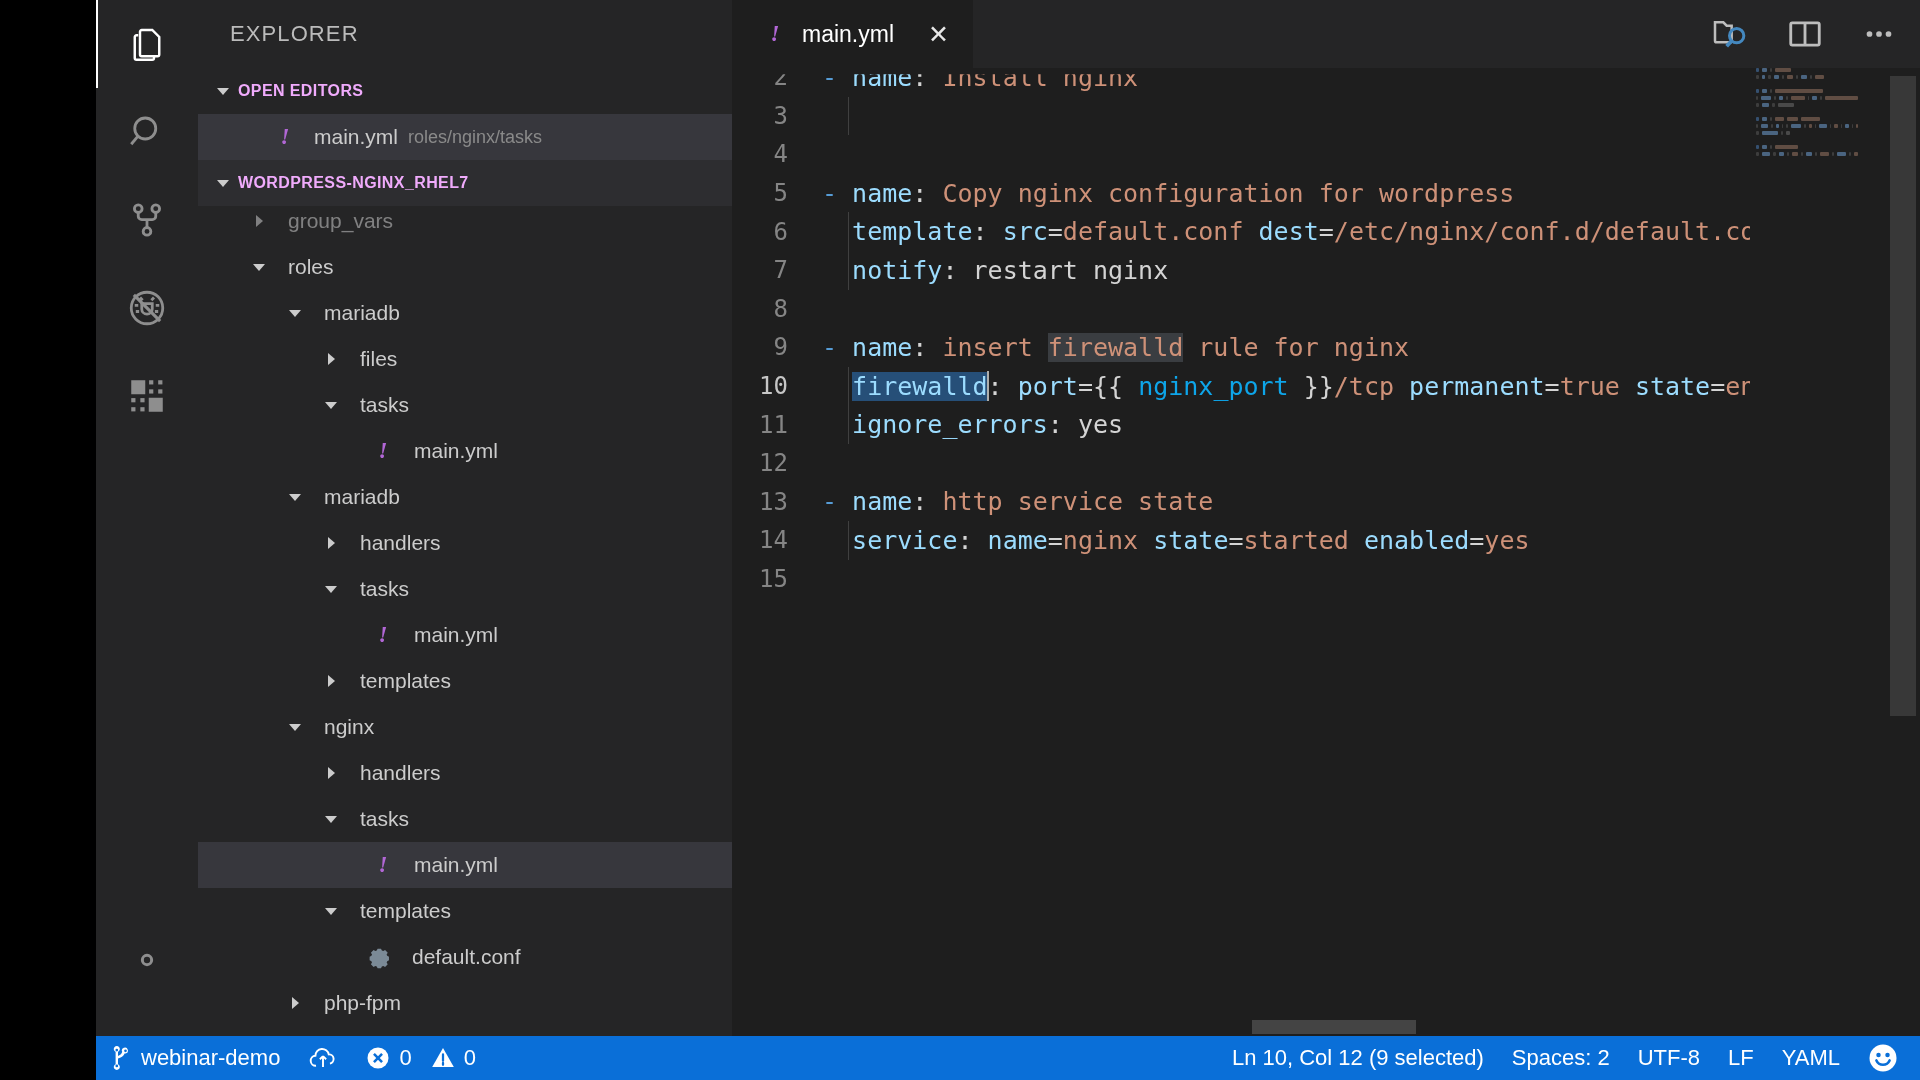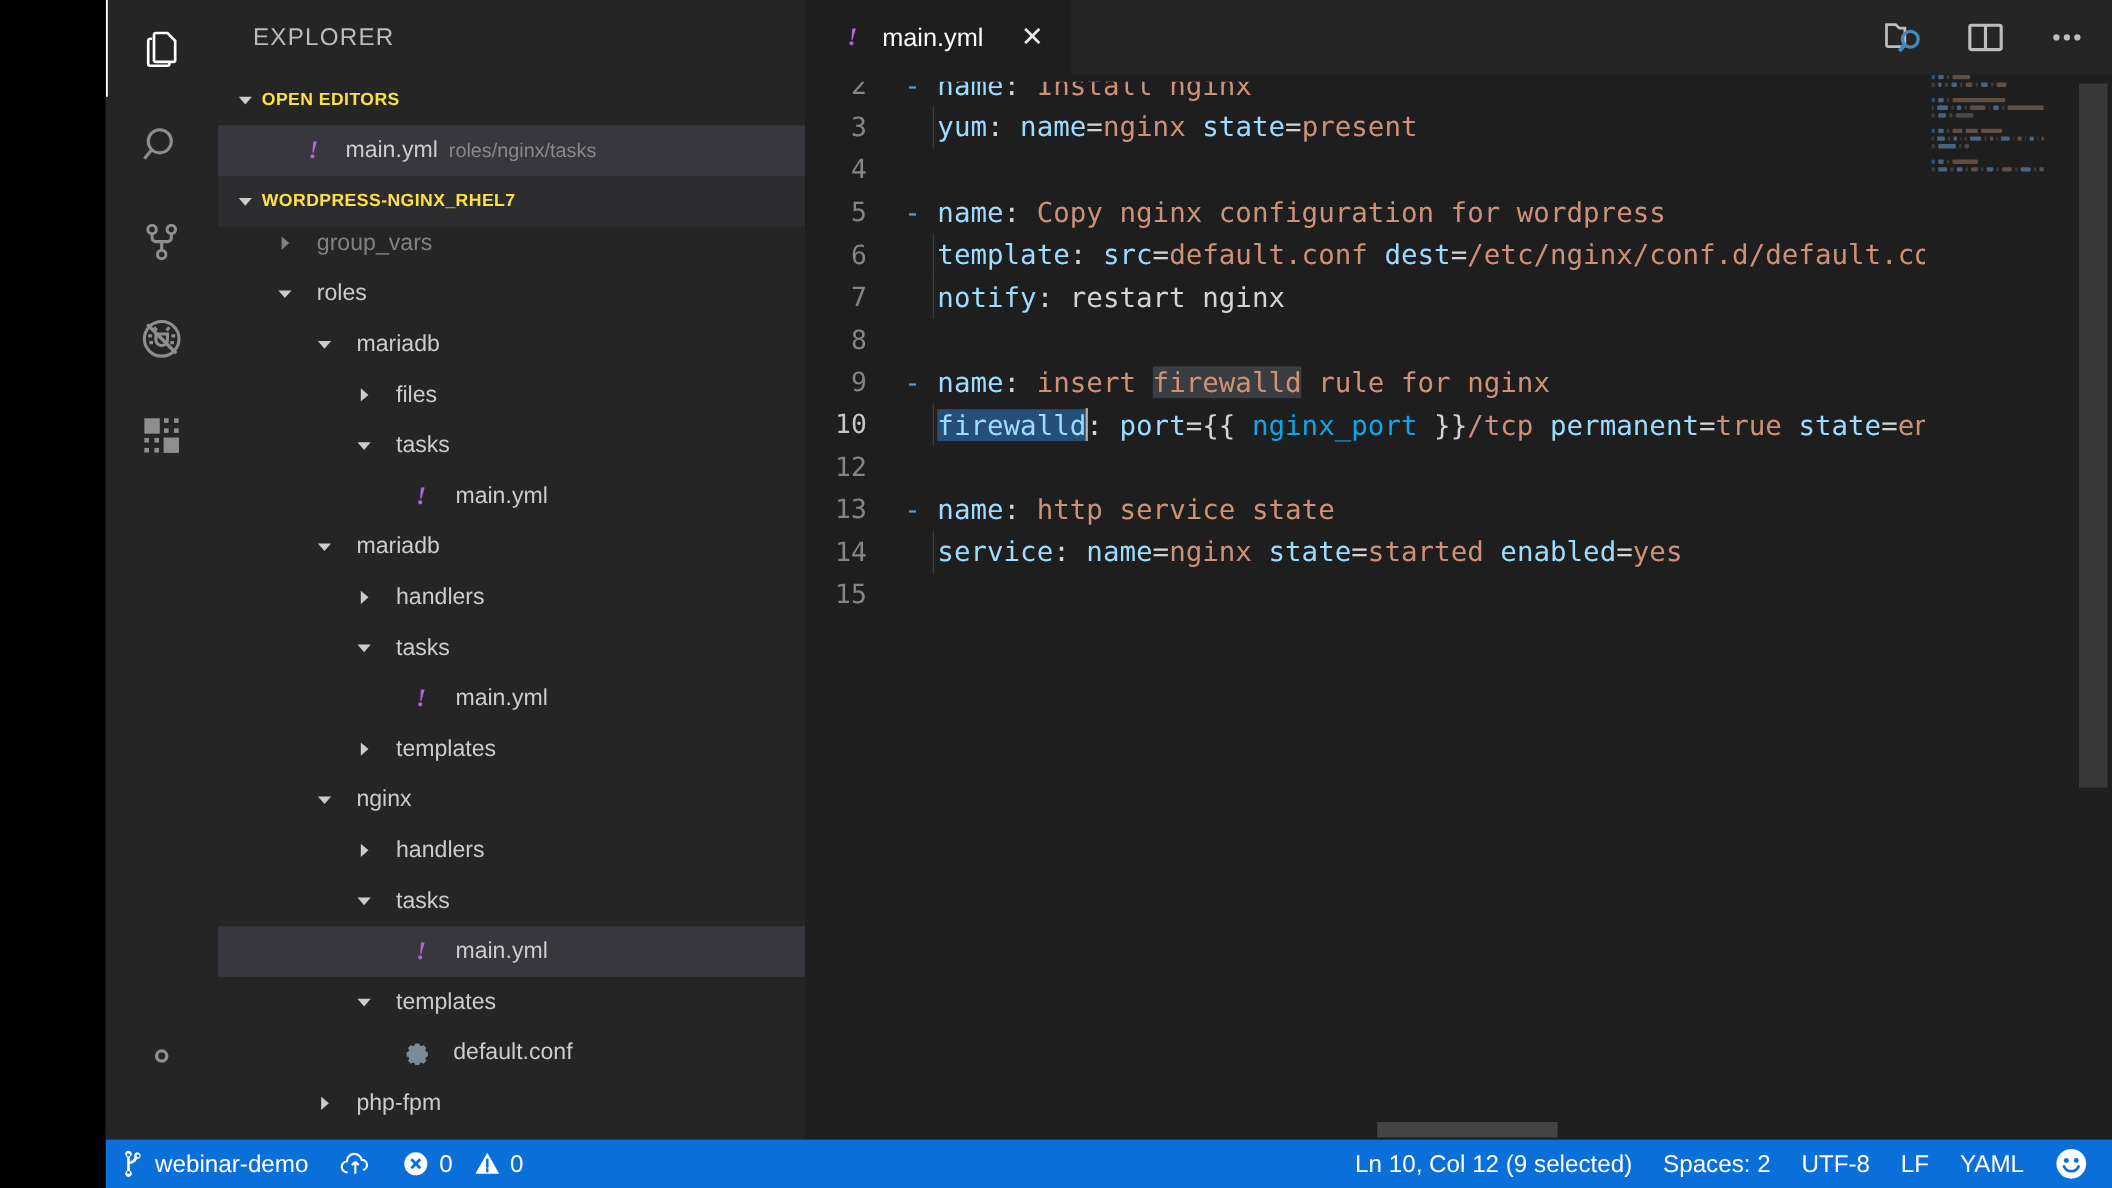--- a/index.html
+++ b/index.html
@@ -49,21 +49,21 @@
   }
   .sidebar-title {
     height:68px; display:flex; align-items:center;
     padding-left:32px;
     color:#bbbbbb; font-size:22px; letter-spacing:1.1px;
     font-weight:400;
   }
   .section-header {
     height:46px; display:flex; align-items:center;
     padding-left:14px;
-    color:#fde047; font-size:16px; font-weight:bold;
+    color:#f0abfc; font-size:16px; font-weight:bold;
     letter-spacing:.4px;
   }
   .section-header.sticky { background:#2d2d30; }
   .twisty {
     width:22px; height:22px; display:inline-flex;
     align-items:center; justify-content:center;
     flex:0 0 22px;
     margin-right:4px;
   }
   .twisty i {
@@ -443,28 +443,29 @@
                 <circle cx="12" cy="12" r="1.8"></circle>
                 <circle cx="18" cy="12" r="1.8"></circle>
           </svg>
         </span>
       </div>
     </div>
 
     <div class="codearea">
       <div class="code-scroll" id="codelines">
             <div class="cline" style="clip-path: inset(42% 0px 0px);"><span class="gutter">2</span><span class="ctext"><span class="dash">- </span><span class="k">name</span><span class="p">: </span><span class="s">Install nginx</span></span></div>
-            <div class="cline"><span class="gutter">3</span><span class="ctext"><span class="p">  </span><span class="k">yum</span><span class="p">: </span><span class="k">name</span><span class="p">=</span><span class="s">nginx</span><span class="p"> </span><span class="k">state</span><span class="p">=</span><span class="s">present</span></span><span class="indent-guide"></span></div>
+            <div class="cline"><span class="gutter">3</span><span class="indent-guide"></span></div>
             <div class="cline"><span class="gutter">4</span><span class="ctext"></span></div>
             <div class="cline"><span class="gutter">5</span><span class="ctext"><span class="dash">- </span><span class="k">name</span><span class="p">: </span><span class="s">Copy nginx configuration for wordpress</span></span></div>
             <div class="cline"><span class="gutter">6</span><span class="ctext"><span class="p">  </span><span class="k">template</span><span class="p">: </span><span class="k">src</span><span class="p">=</span><span class="s">default.conf</span><span class="p"> </span><span class="k">dest</span><span class="p">=</span><span class="s">/etc/nginx/conf.d/default.co</span></span><span class="indent-guide"></span></div>
             <div class="cline"><span class="gutter">7</span><span class="ctext"><span class="p">  </span><span class="k">notify</span><span class="p">: </span><span class="w">restart nginx</span></span><span class="indent-guide"></span></div>
             <div class="cline"><span class="gutter">8</span><span class="ctext"></span></div>
             <div class="cline"><span class="gutter">9</span><span class="ctext"><span class="dash">- </span><span class="k">name</span><span class="p">: </span><span class="s">insert </span><span class="s sel-match">firewalld</span><span class="s"> rule for nginx</span></span></div>
             <div class="cline"><span class="gutter cur">10</span><span class="ctext"><span class="p">  </span><span class="k sel-word">firewalld</span><span class="caret"></span><span class="p">: </span><span class="k">port</span><span class="p">=</span><span class="p">{{</span><span class="var"> nginx_port </span><span class="p">}}</span><span class="s">/tcp</span><span class="p"> </span><span class="k">permanent</span><span class="p">=</span><span class="s">true</span><span class="p"> </span><span class="k">state</span><span class="p">=</span><span class="s">en</span></span><span class="indent-guide"></span></div>
+            <div class="cline"><span class="gutter">11</span><span class="ctext"><span class="p">  </span><span class="k">ignore_errors</span><span class="p">: </span><span class="w">yes</span></span><span class="indent-guide"></span></div>
             <div class="cline"><span class="gutter">12</span><span class="ctext"></span></div>
             <div class="cline"><span class="gutter">13</span><span class="ctext"><span class="dash">- </span><span class="k">name</span><span class="p">: </span><span class="s">http service state</span></span></div>
             <div class="cline"><span class="gutter">14</span><span class="ctext"><span class="p">  </span><span class="k">service</span><span class="p">: </span><span class="k">name</span><span class="p">=</span><span class="s">nginx</span><span class="p"> </span><span class="k">state</span><span class="p">=</span><span class="s">started</span><span class="p"> </span><span class="k">enabled</span><span class="p">=</span><span class="s">yes</span></span><span class="indent-guide"></span></div>
             <div class="cline"><span class="gutter">15</span><span class="ctext"></span></div>
           </div>
 
       <div class="minimap" id="minimap">
             <div class="mm-line">
               <div class="mm-seg" style="width: 2.5px; background: rgb(63, 100, 144);"></div>
               <div class="mm-seg" style="width: 5px; background: rgb(91, 127, 166);"></div>

